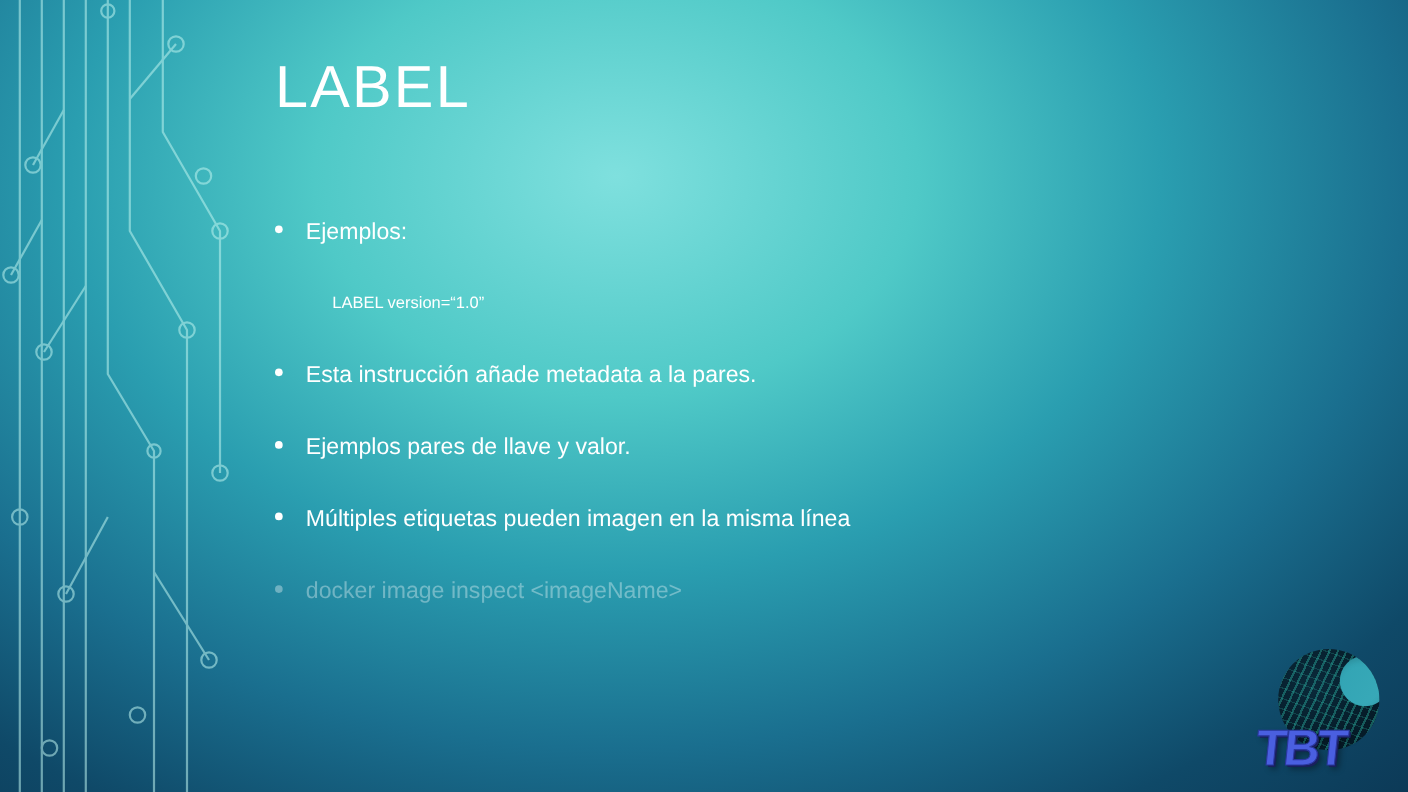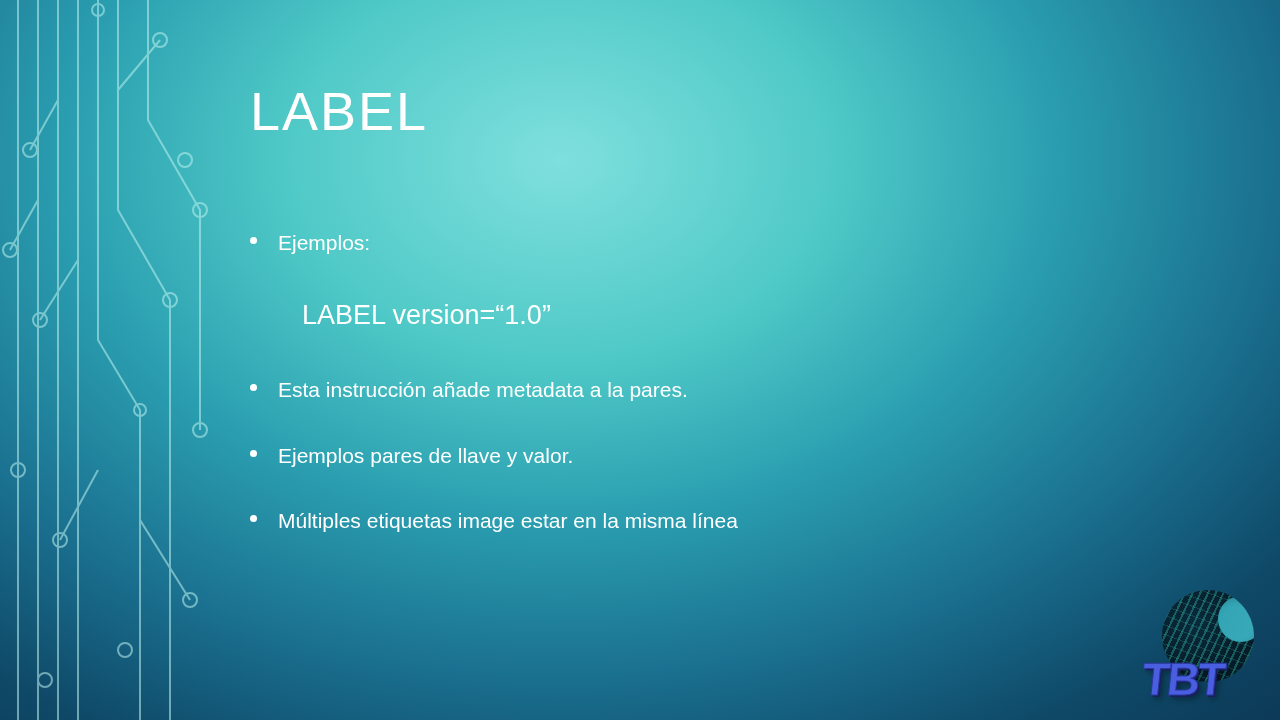--- a/index.html
+++ b/index.html
@@ -3,29 +3,29 @@
   <meta charset="utf-8">
   <style>
     * { margin: 0; padding: 0; box-sizing: border-box; }
     body {
       width: 1280px; height: 720px;
       background: radial-gradient(ellipse 1100px 800px at 560px 160px, #7fe0de 0%, #4fc9c7 25%, #2a9eb0 45%, #1a6f8f 65%, #0f4968 82%, #0b3552 100%);
       font-family: "Segoe UI Light", "Segoe UI", "Helvetica Neue", Arial, sans-serif;
       color: #ffffff; overflow: hidden; position: relative;
     }
     .circuit { position: absolute; left: 0; top: 0; width: 260px; height: 720px; pointer-events: none; opacity: 0.55; }
-    .content { position: absolute; left: 250px; top: 48px; right: 60px; margin-top: 32px; }
+    .content { position: absolute; left: 250px; top: 48px; right: 60px; }
     .title { font-size: 54px; font-weight: 300; letter-spacing: 2px; margin-bottom: 86px; }
     ul.main { list-style: none; }
     ul.main > li { position: relative; padding-left: 28px; margin-bottom: 36px; font-size: 21px; font-weight: 300; line-height: 1.4; }
     ul.main > li::before { content: ""; position: absolute; left: 0; top: 9px; width: 7px; height: 7px; background: #fff; border-radius: 50%; }
     ul.main > li.faded { color: rgba(255,255,255,0.35); }
     ul.main > li.faded::before { background: rgba(255,255,255,0.35); }
     .sub { margin-top: 40px; margin-left: 24px; }
-    .sub div { font-size: 27px; font-weight: 300; margin-bottom: 40px; }
+    .sub div { font-size: 15px; font-weight: 300; margin-bottom: 40px; }
     .logo { position: absolute; right: 18px; bottom: 14px; width: 120px; height: 110px; }
     .planet { position: absolute; right: 8px; bottom: 24px; width: 92px; height: 92px; border-radius: 50%;
       background: radial-gradient(circle at 35% 35%, #0a2a3a 0%, #07202e 45%, #041722 100%);
       overflow: hidden; }
     .planet::before { content:""; position:absolute; inset:0; background:
       repeating-linear-gradient(115deg, rgba(46,200,170,0.35) 0 2px, transparent 2px 7px),
       repeating-linear-gradient(20deg, rgba(46,200,170,0.2) 0 1px, transparent 1px 9px);
       mix-blend-mode: screen; }
     .planet::after { content:""; position:absolute; right:-10px; top:6px; width:46px; height:46px; border-radius:50%;
       background: radial-gradient(ellipse 1100px 800px at 560px 160px, #7fe0de 0%, #2a9eb0 60%, #0f4968 100%);
@@ -73,20 +73,21 @@
 </svg>
 
 <div class="content">
   <h1 class="title">LABEL</h1>
   <ul class="main">
       <li><span>Ejemplos:</span><div class="sub">
           <div>LABEL version=“1.0”</div>
         </div></li>
       <li><span>Esta instrucción añade metadata a la pares.</span></li>
       <li><span>Ejemplos pares de llave y valor.</span></li>
-      <li><span>Múltiples etiquetas image estar en la misma línea</span></li>
+      <li><span>Múltiples etiquetas pueden imagen en la misma línea</span></li>
+      <li class="faded"><span>docker image inspect &lt;imageName&gt;</span></li>
     </ul>
 </div>
 
 <div class="logo">
   <div class="planet"></div>
   <div class="tbt">TBT</div>
 </div>
 
 </body></html>

